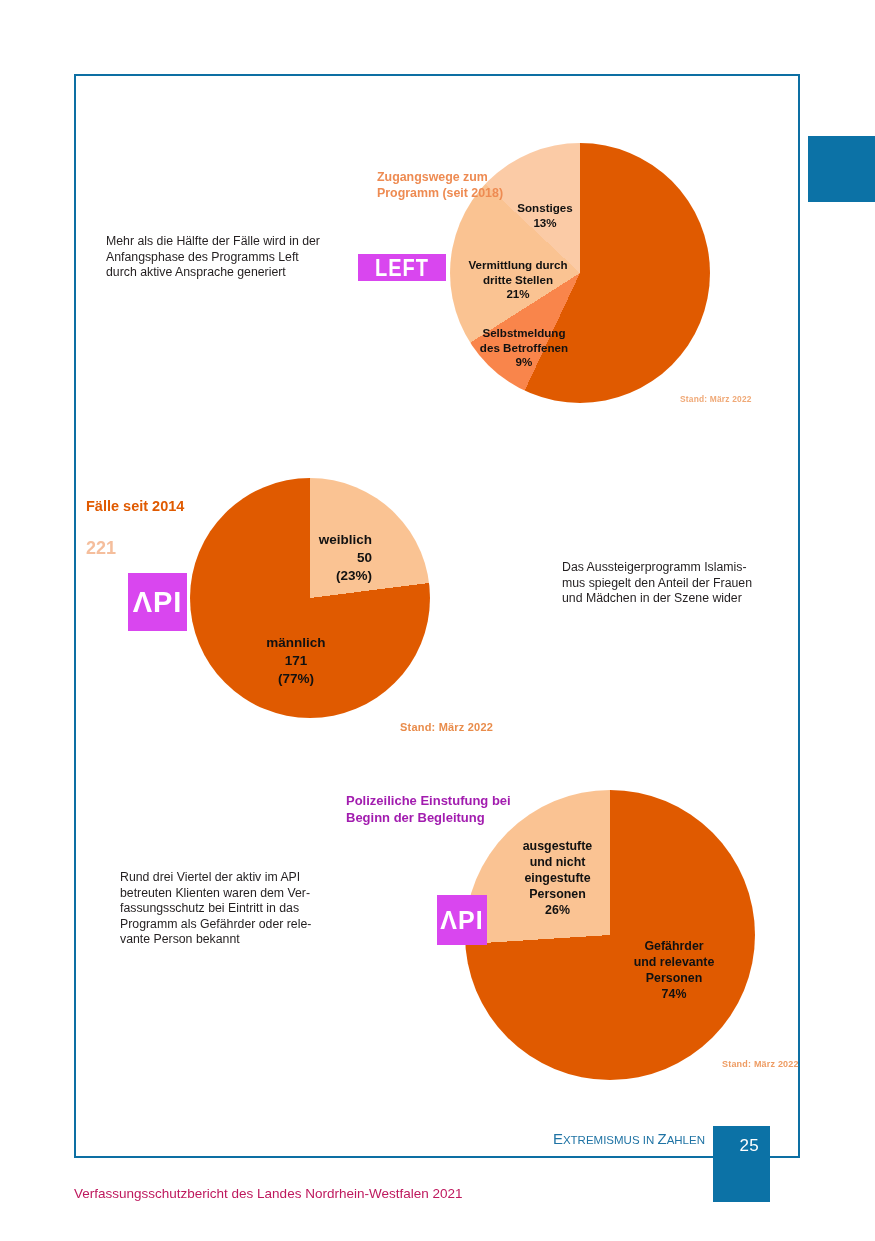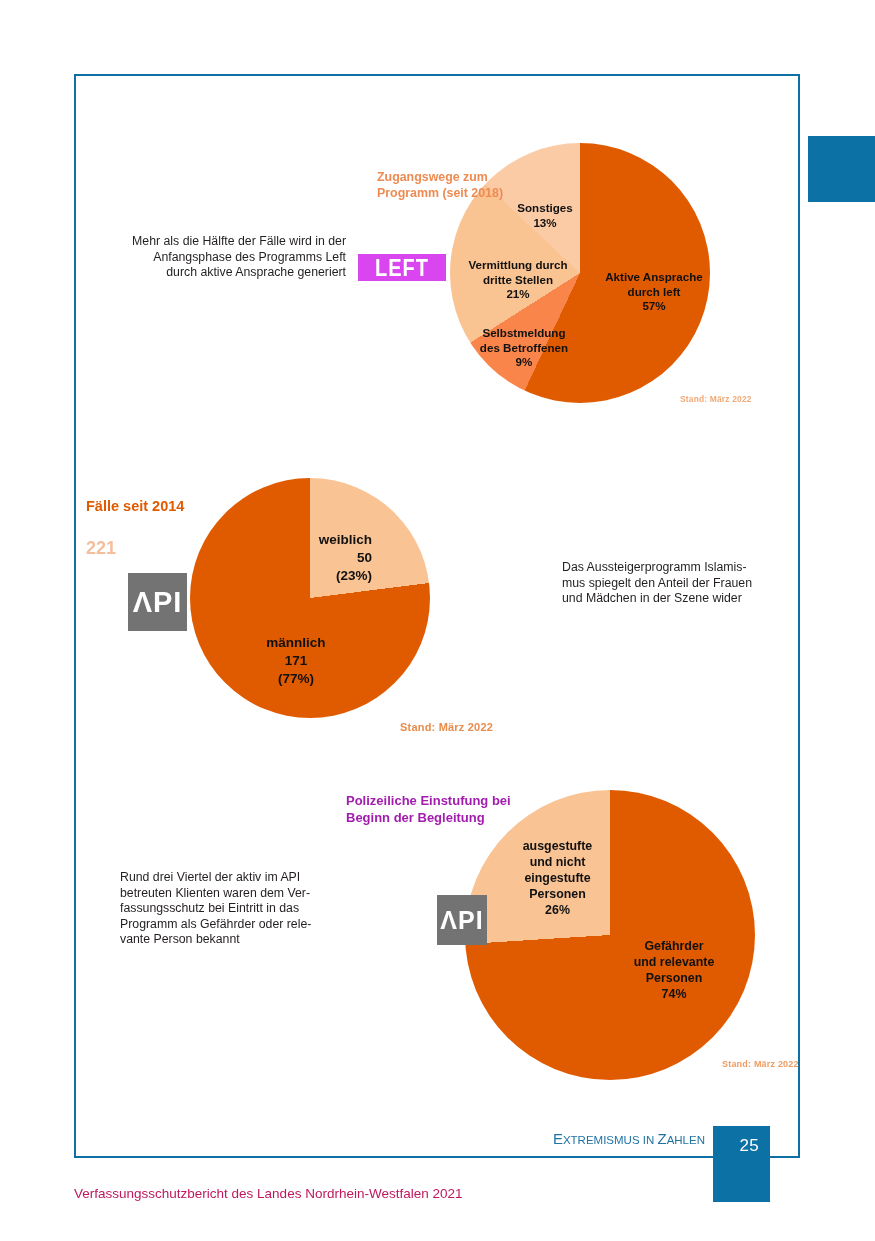--- a/index.html
+++ b/index.html
@@ -114,21 +114,21 @@
 
   
   .logo-left{
     position:absolute;
     background:#d946ef;
     z-index:9;
     display:flex;align-items:center;justify-content:center;
   }
   .logo-api{
     position:absolute;
-    background:#737373;
+    background:#d946ef;
     z-index:9;
     display:flex;align-items:center;justify-content:center;
   }
   .logo-api-txt{
     color:#fff;
     font-weight:bold;
     font-size:29px;
     letter-spacing:1px;
     font-family:"Liberation Sans","DejaVu Sans",sans-serif;
     line-height:1;
@@ -158,45 +158,40 @@
                    #E05A00 0deg 205.2deg,
                    #F9854B 205.2deg 237.6deg,
                    #FAC392 237.6deg 313.2deg,
                    #FBCBA6 313.2deg 360deg);"></div>
   </div>
   <div class="chart-title" style="left:377px;top:169px;width:150px;color:#EE8B52;">
     <div>Zugangswege zum</div>
     <div>Programm (seit 2018)</div>
   </div>
 
-  <div class="slice-label" style="left:594px;top:270px;width:120px;">
-    <div>Aktive Ansprache</div>
-    <div>durch left</div>
-    <div>57%</div>
-  </div>
   <div class="slice-label" style="left:460px;top:326px;width:128px;">
     <div>Selbstmeldung</div>
     <div>des Betroffenen</div>
     <div>9%</div>
   </div>
   <div class="slice-label" style="left:453px;top:258px;width:130px;">
     <div>Vermittlung durch</div>
     <div>dritte Stellen</div>
     <div>21%</div>
   </div>
   <div class="slice-label" style="left:500px;top:201px;width:90px;">
     <div>Sonstiges</div>
     <div>13%</div>
   </div>
   <div class="logo-left" style="left:358px;top:254px;width:88px;height:27px;">
     <span class="logo-left-txt">LEFT</span>
   </div>
   <div class="stand" style="left:680px;top:394px;">Stand: März 2022</div>
 
-  <div class="note" style="left:106px;top:234px;width:240px;text-align:right;">
+  <div class="note" style="left:106px;top:234px;width:240px;">
     <div>Mehr als die Hälfte der Fälle wird in der</div>
     <div>Anfangsphase des Programms Left</div>
     <div>durch aktive Ansprache generiert</div>
   </div>
 
   <div class="chart" style="left:190px;top:478px;width:240px;height:240px;">
 
     <div class="pie" style="left:0;top:0;width:240px;height:240px;
                 background:conic-gradient(
                    #FAC393 0deg 82.8deg,

